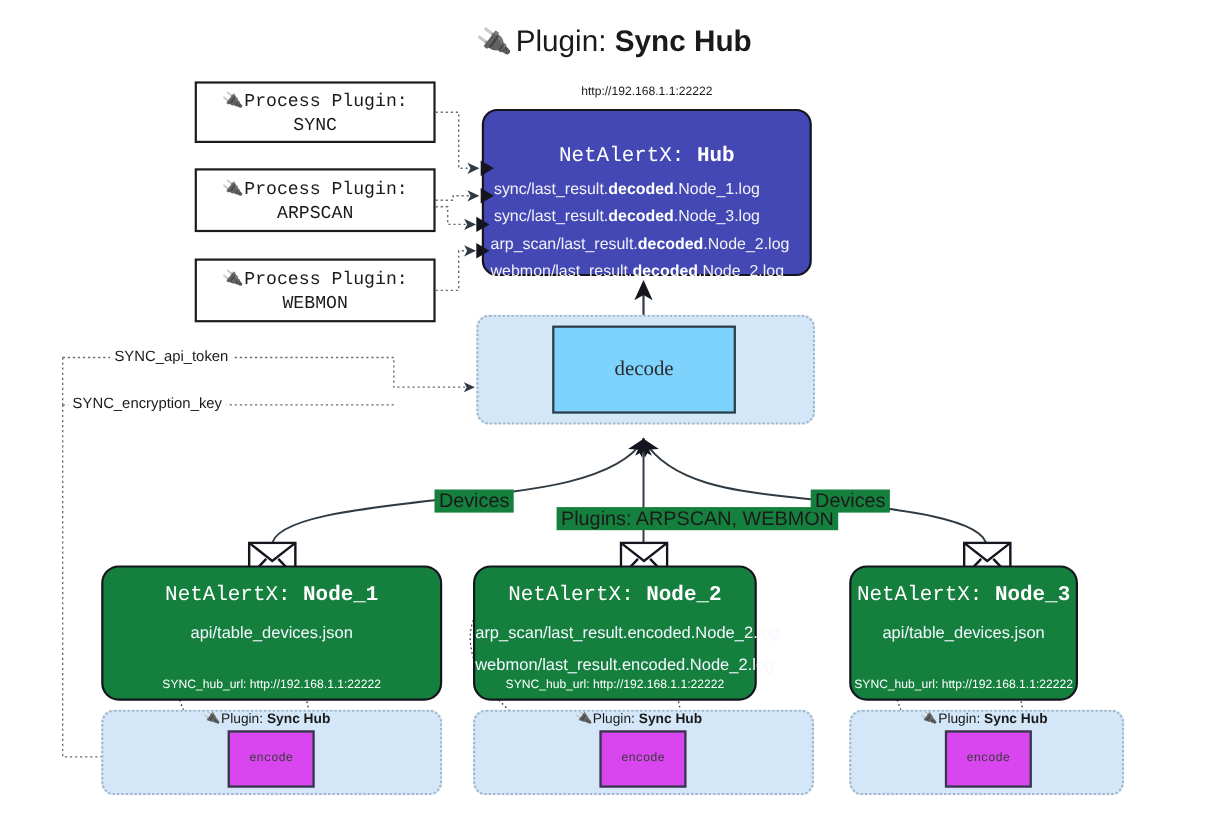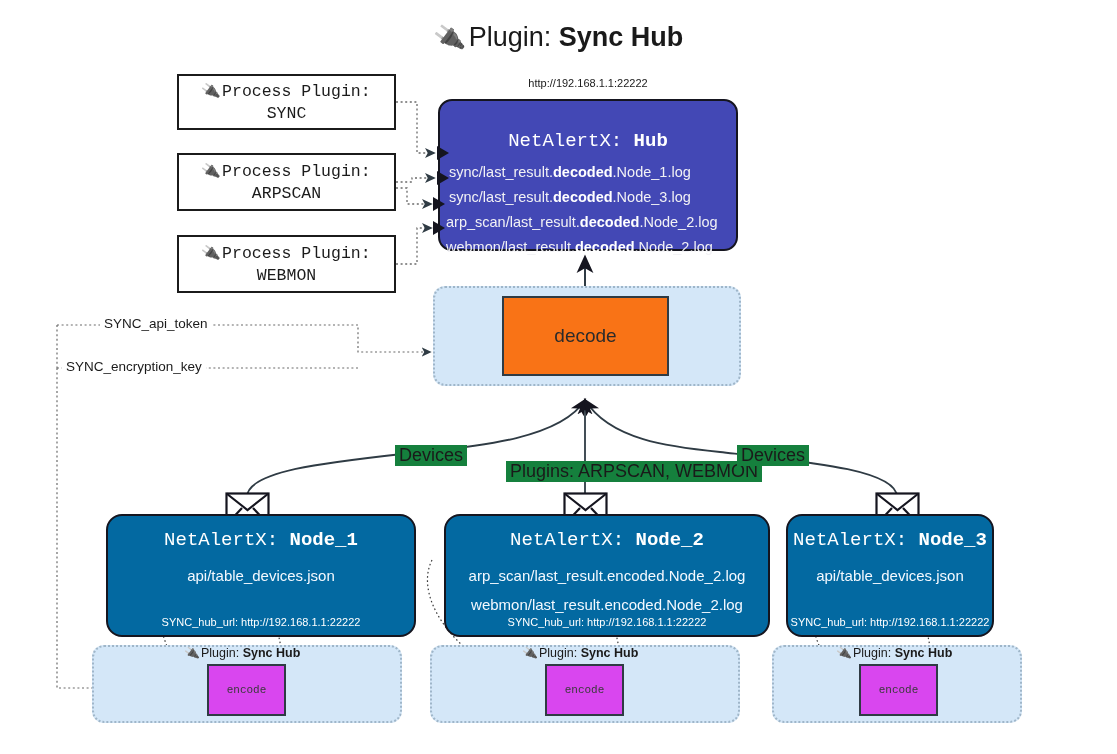--- a/index.html
+++ b/index.html
@@ -60,37 +60,36 @@
   .hub-line .b{font-weight:bold;color:#ffffff;}
   .hub-line.c{text-align:left;padding-left:6px;}
 
   
   #decode-wrap{
     left:433px;top:286px;width:308px;height:100px;
     background:#d4e7f8;border:2px dotted #9fb6c9;border-radius:12px;
   }
   #decode{
     left:502px;top:296px;width:167px;height:80px;
-    background:#f97316;border:2px solid #2f3b44;
+    background:#7dd3fc;border:2px solid #2f3b44;
     display:flex;align-items:center;justify-content:center;
-    font-family:Liberation Sans, sans-serif;
+    font-family:Liberation Serif, serif;
     font-size:19px;color:#2b2b2b;
   }
 
   
   .secret-label{
     position:absolute;font-size:13.5px;color:#1a1a1a;background:#ffffff;
     padding:0 4px;white-space:nowrap;
   }
 
   
   .nodebox{
-    background:#0369a1;border:2px solid #15151f;border-radius:16px;
+    background:#15803d;border:2px solid #15151f;border-radius:16px;
     color:#ffffff;
-    margin-left:14px;
   }
   .nodebox .n-title{
     font-family:"Liberation Mono","DejaVu Sans Mono",monospace;
     font-size:19px;line-height:24px;text-align:center;margin-top:12px;white-space:nowrap;
   }
   .nodebox .n-title .b{font-weight:bold;}
   .nodebox .n-lines{margin-top:9px;text-align:center;}
   .nodebox .n-line{font-size:15px;line-height:29px;white-space:nowrap;color:#f4f9ff;}
   .nodebox .n-foot{
     position:absolute;left:0;bottom:7px;width:100%;text-align:center;
@@ -228,21 +227,21 @@
   </svg>
 
   <div class="node nodebox" style="left:92px;top:514px;width:310px;height:123px;">
     <div class="n-title"><span>NetAlertX: </span><span class="b">Node_1</span></div>
     <div class="n-lines">
       <div class="n-line">api/table_devices.json</div>
     </div>
     <div class="n-foot">SYNC_hub_url: http://192.168.1.1:22222</div>
   </div>
 
-  <div class="node nodebox" style="left:430px;top:514px;width:326px;height:123px;">
+  <div class="node nodebox" style="left:430px;top:514px;width:258px;height:123px;">
     <div class="n-title"><span>NetAlertX: </span><span class="b">Node_2</span></div>
     <div class="n-lines">
       <div class="n-line">arp_scan/last_result.encoded.Node_2.log</div>
       <div class="n-line">webmon/last_result.encoded.Node_2.log</div>
     </div>
     <div class="n-foot">SYNC_hub_url: http://192.168.1.1:22222</div>
   </div>
 
   <div class="node nodebox" style="left:772px;top:514px;width:208px;height:123px;">
     <div class="n-title"><span>NetAlertX: </span><span class="b">Node_3</span></div>

